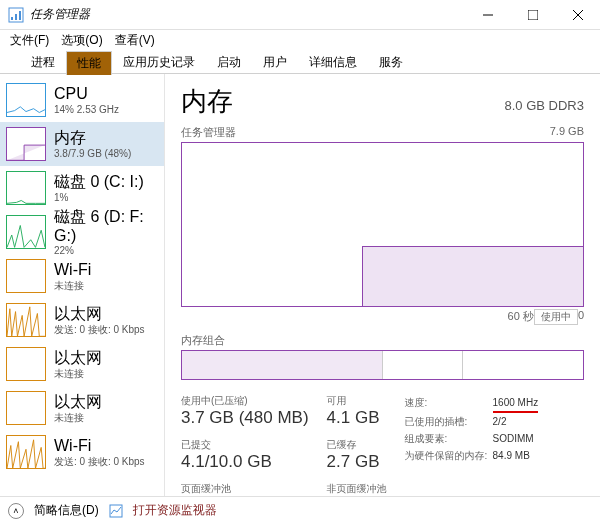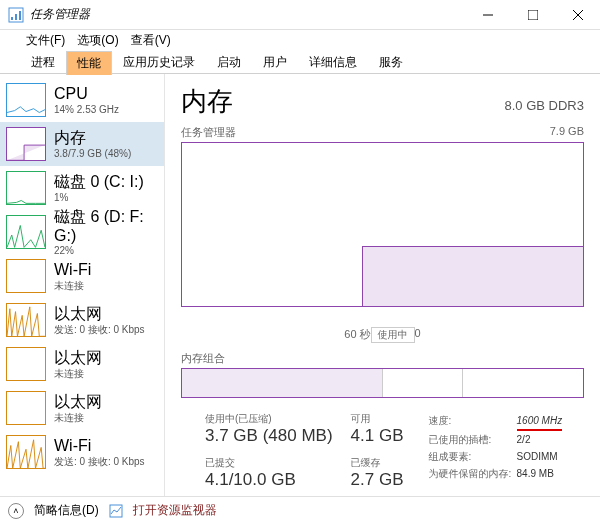--- a/index.html
+++ b/index.html
@@ -4,61 +4,61 @@
 <style>
 * { margin: 0; padding: 0; box-sizing: border-box; }
 body { font-family: "Microsoft YaHei", "Segoe UI", sans-serif; font-size: 12px; background: #fff; color: #000; width: 600px; height: 524px; overflow: hidden; }
 
 .titlebar { height: 30px; display: flex; align-items: center; padding-left: 8px; border-bottom: 1px solid #e0e0e0; font-style: italic; }
 .titlebar-icon { width: 16px; height: 16px; margin-right: 6px; }
 .titlebar-title { flex: 1; font-size: 12px; }
 .win-btn { width: 45px; height: 30px; display: flex; align-items: center; justify-content: center; }
 .win-btn svg { width: 10px; height: 10px; }
 
-.menubar { height: 20px; display: flex; align-items: center; padding-left: 22px; font-size: 12px; }
+.menubar { height: 20px; display: flex; align-items: center; padding-left: 6px; font-size: 12px; }
 .menubar span { margin-right: 4px; padding: 0 4px; }
 
 .tabbar { height: 24px; display: flex; align-items: center; padding-left: 20px; border-bottom: 1px solid #d0d0d0; }
 .tab { padding: 3px 10px; font-size: 12px; border: 1px solid transparent; border-bottom: none; margin-right: 0; }
-.tab.active { background: #fdba74; border-color: #d0d0d0; border-top: 1px solid #d0d0d0; position: relative; top: 1px; }
+.tab.active { background: #a16207; border-color: #d0d0d0; border-top: 1px solid #d0d0d0; position: relative; top: 1px; }
 
 .body { display: flex; height: calc(524px - 30px - 20px - 24px - 28px); }
 
 .sidebar { width: 165px; border-right: 1px solid #e5e5e5; overflow-y: auto; padding-top: 4px; }
 .side-item { display: flex; align-items: center; padding: 4px 6px; height: 44px; }
 .side-item.selected { background: #d8e6f2; }
 .side-graph { width: 40px; height: 34px; border: 1px solid; margin-right: 8px; position: relative; flex-shrink: 0; background: #fff; }
 .side-text { display: flex; flex-direction: column; line-height: 1.2; }
 .side-title { font-size: 16px; }
 .side-sub { font-size: 10px; color: #555; }
 
 .main { flex: 1; padding: 10px 16px 0 16px; overflow: hidden; }
 .main-header { display: flex; align-items: baseline; justify-content: space-between; }
 .main-title { font-size: 26px; font-weight: 300; }
 .main-sub { font-size: 13px; color: #555; }
 .chart-label { font-size: 11px; color: #666; display: flex; justify-content: space-between; margin-top: 6px; }
 .big-chart { height: 165px; border: 1px solid #8e44ad; position: relative; margin-top: 2px; }
 .chart-fill { position: absolute; bottom: 0; left: 45%; right: 0; height: 60px; background: rgba(142,68,173,0.15); border-top: 1px solid #8e44ad; border-left: 1px solid #8e44ad; }
-.chart-axis { display: flex; justify-content: center; font-size: 11px; color: #666; margin-top: 20px; }
+.chart-axis { display: flex; justify-content: flex-end; font-size: 11px; color: #666; margin-top: 2px; }
 .chart-axis .mid { font-size: 10px; border: 1px solid #ccc; padding: 0 6px; }
 .compo-label { font-size: 11px; color: #666; margin-top: 8px; }
 .compo-bar { height: 30px; border: 1px solid #8e44ad; margin-top: 2px; position: relative; }
 .compo-seg1 { position: absolute; left: 0; top: 0; bottom: 0; width: 50%; background: rgba(142,68,173,0.12); border-right: 1px solid #ccc; }
 .compo-seg2 { position: absolute; left: 50%; top: 0; bottom: 0; width: 20%; border-right: 1px solid #ccc; }
 
-.stats { display: flex; margin-top: 14px; gap: 18px; margin-left: 24px; }
+.stats { display: flex; margin-top: 14px; gap: 18px; }
 .stat-col { display: flex; flex-direction: column; }
 .stat-block { margin-bottom: 10px; }
 .stat-label { font-size: 10px; color: #666; }
 .stat-val { font-size: 17px; color: #333; }
 .meta { font-size: 10px; line-height: 1.7; }
 .meta-row { display: flex; }
 .meta-k { color: #666; width: 88px; }
 .meta-v { color: #333; }
-.underline-red { border-bottom: 2px solid #d00; font-style: italic; }
+.underline-red { border-bottom: 2px solid #d00; }
 
 .footer { height: 28px; border-top: 1px solid #e0e0e0; display: flex; align-items: center; padding: 0 8px; gap: 10px; font-size: 12px; }
 .footer .chev { width: 16px; height: 16px; border: 1px solid #888; border-radius: 50%; display: flex; align-items: center; justify-content: center; font-size: 9px; }
 .footer a { color: #7f1d1d; text-decoration: none; }
 
 
 .g-cpu { border-color: #3498db; }
 .g-mem { border-color: #8e44ad; }
 .g-disk { border-color: #27ae60; }
 .g-net { border-color: #d68910; }

